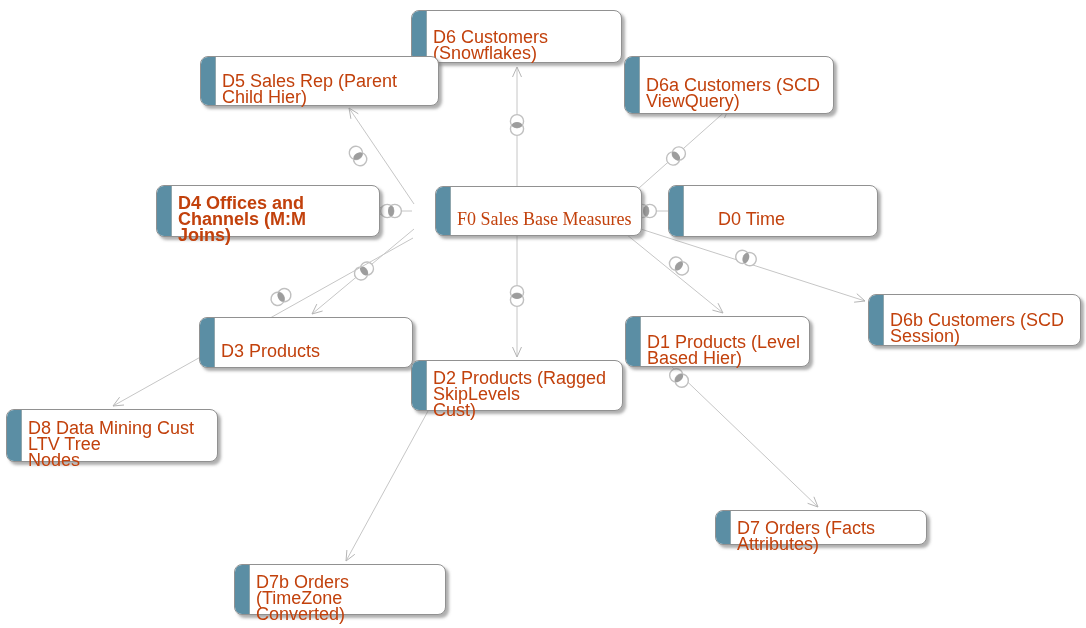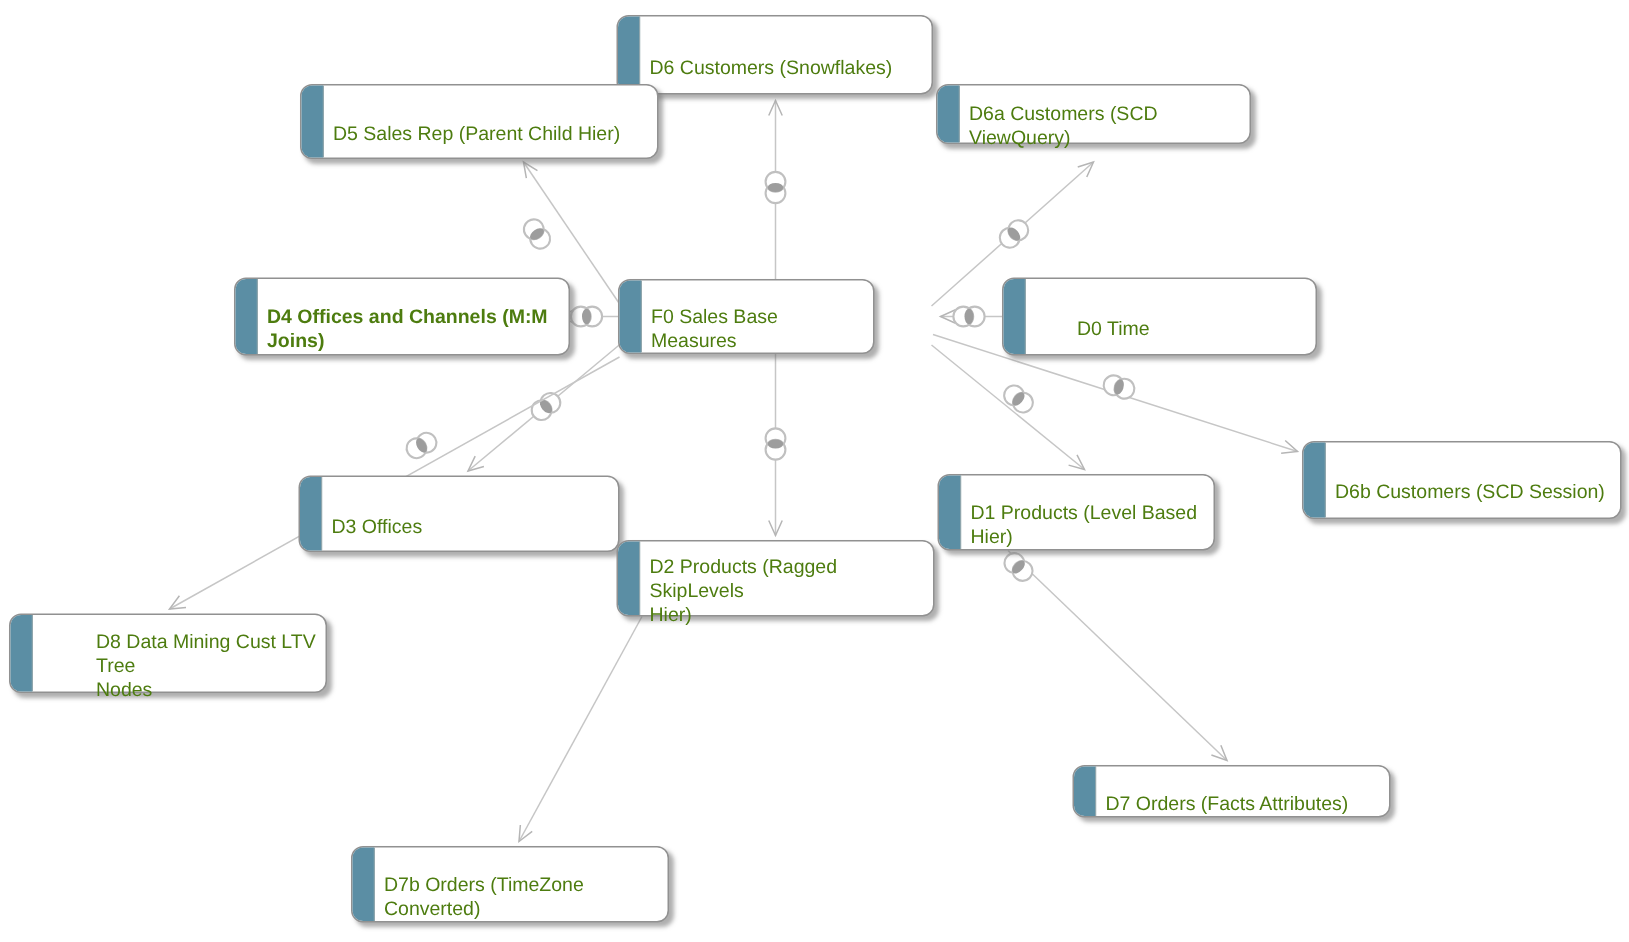--- a/index.html
+++ b/index.html
@@ -26,23 +26,23 @@
   .node .accent {
     position: absolute;
     left: 0; top: 0; bottom: 0;
     width: 14px;
     border-radius: 7px 0 0 7px;
     border-right: 1px solid #8fa6ad;
   }
   .node .label {
     margin-left: 21px;
     margin-right: 6px;
-    font-size: 13px;
+    font-size: 18px;
     line-height: 16px;
-    color: #4d7c0f;
+    color: #c2410c;
     white-space: pre-line;
     margin-top: 16px;
   }
 </style>
 </head>
 <body>
 
 <div id="canvas">
   <svg id="edge-layer" width="1086" height="628">
       <g>
@@ -153,63 +153,63 @@
   <div class="node" style="left: 411px; top: 10px; width: 211px; height: 53px;">
     <span class="accent" style="background: rgb(91, 142, 164);"></span>
     <span class="label">D6 Customers (Snowflakes)</span>
   </div>
 
   <div class="node" style="left: 200px; top: 56px; width: 239px; height: 50px;">
     <span class="accent" style="background: rgb(91, 142, 164);"></span>
     <span class="label">D5 Sales Rep (Parent Child Hier)</span>
   </div>
 
-  <div class="node" style="left: 624px; top: 56px; width: 210px; height: 40px;">
+  <div class="node" style="left: 624px; top: 56px; width: 210px; height: 58px;">
     <span class="accent" style="background: rgb(91, 142, 164);"></span>
     <span class="label">D6a Customers (SCD ViewQuery)</span>
   </div>
 
   <div class="node" style="left: 156px; top: 185px; width: 224px; height: 52px; font-weight: bold;">
     <span class="accent" style="background: rgb(91, 142, 164);"></span>
     <span class="label">D4 Offices and Channels (M:M
 Joins)</span>
   </div>
 
-  <div class="node" style="left: 412px; top: 186px; width: 171px; height: 50px;">
+  <div class="node" style="left: 435px; top: 186px; width: 207px; height: 50px; font-family: Liberation Serif, serif;">
     <span class="accent" style="background: rgb(91, 142, 164);"></span>
     <span class="label">F0 Sales Base Measures</span>
   </div>
 
   <div class="node" style="left: 668px; top: 185px; width: 210px; height: 52px; padding-left: 28px;">
     <span class="accent" style="background: rgb(91, 142, 164);"></span>
     <span class="label">D0 Time</span>
   </div>
 
   <div class="node" style="left: 868px; top: 294px; width: 213px; height: 52px;">
     <span class="accent" style="background: rgb(91, 142, 164);"></span>
     <span class="label">D6b Customers (SCD Session)</span>
   </div>
 
   <div class="node" style="left: 199px; top: 317px; width: 214px; height: 51px;">
     <span class="accent" style="background: rgb(91, 142, 164);"></span>
-    <span class="label">D3 Offices</span>
+    <span class="label">D3 Products</span>
   </div>
 
   <div class="node" style="left: 625px; top: 316px; width: 185px; height: 51px;">
     <span class="accent" style="background: rgb(91, 142, 164);"></span>
     <span class="label">D1 Products (Level Based Hier)</span>
   </div>
 
   <div class="node" style="left: 411px; top: 360px; width: 212px; height: 51px;">
     <span class="accent" style="background: rgb(91, 142, 164);"></span>
     <span class="label">D2 Products (Ragged SkipLevels
-Hier)</span>
-  </div>
-
-  <div class="node" style="left: 6px; top: 409px; width: 212px; height: 53px; padding-left: 36px;">
+Cust)</span>
+  </div>
+
+  <div class="node" style="left: 6px; top: 409px; width: 212px; height: 53px;">
     <span class="accent" style="background: rgb(91, 142, 164);"></span>
     <span class="label">D8 Data Mining Cust LTV Tree
 Nodes</span>
   </div>
 
   <div class="node" style="left: 715px; top: 510px; width: 212px; height: 35px;">
     <span class="accent" style="background: rgb(91, 142, 164);"></span>
     <span class="label">D7 Orders (Facts Attributes)</span>
   </div>
 

